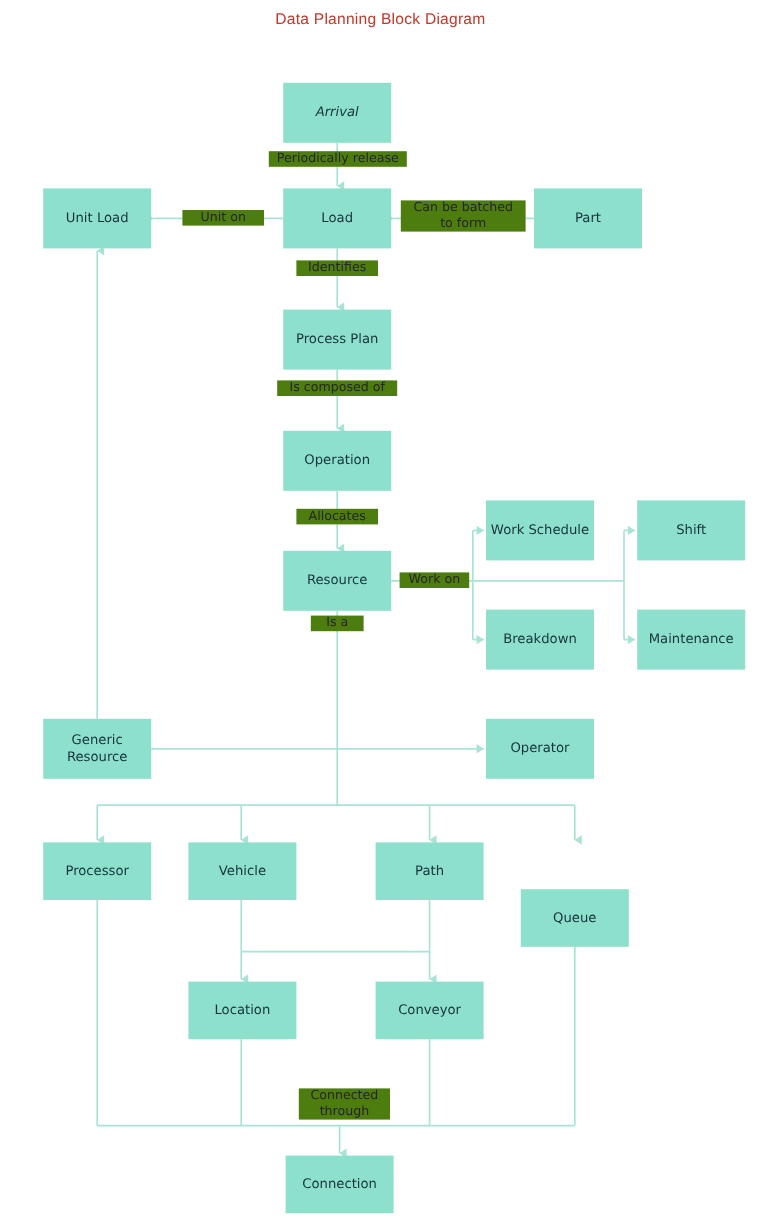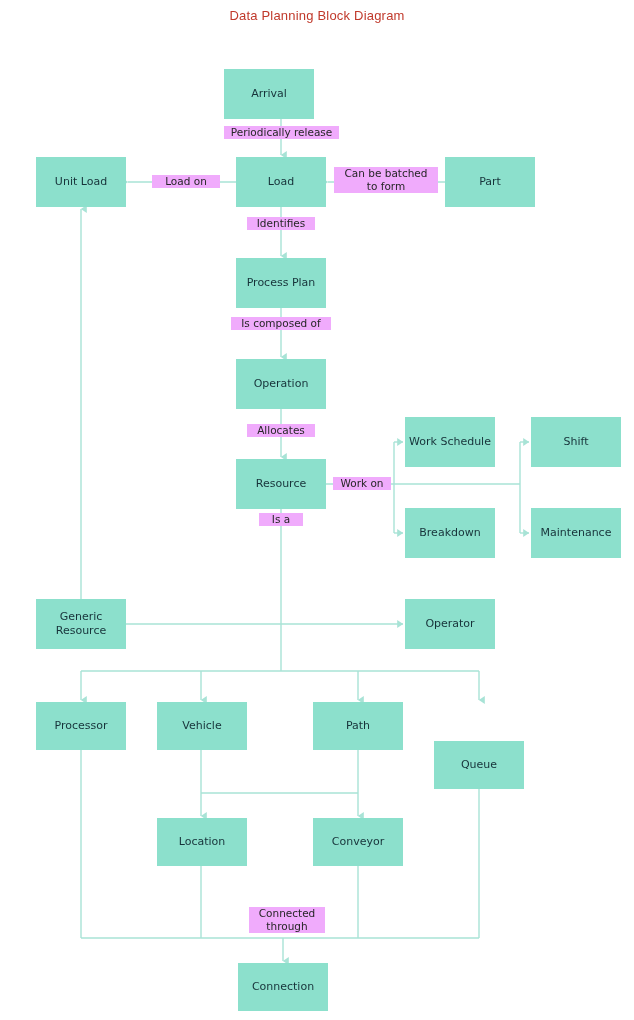--- a/index.html
+++ b/index.html
@@ -48,21 +48,21 @@
     line-height: 1.25;
     box-sizing: border-box;
     padding: 2px 4px;
   }
   .edge-label {
     position: absolute;
     color: #262626;
     font-size: 10.5px;
     line-height: 1.25;
     text-align: center;
-    background: #f0abfc;
+    background: #4d7c0f;
     padding: 0 3px;
     box-sizing: border-box;
     white-space: pre-line;
   }
 </style>
 </head>
 <body>
 
 <div id="canvas">
 
@@ -133,21 +133,21 @@
       <path d="M479,750 L479,938"></path>
       <path d="M201,866 L201,938"></path>
       <path d="M358,866 L358,938"></path>
       <path d="M81,938 L479,938"></path>
 
       <path d="M283,938 L283,961" marker-end="url(#ar-down)"></path>
 
     </g>
   </svg>
 
-  <div class="node" style="left:224px; top:69px; width:90px; height:50px;">
+  <div class="node" style="left:236px; top:69px; width:90px; height:50px;font-style:italic;">
     <span>Arrival</span>
   </div>
 
   <div class="node" style="left:36px; top:157px; width:90px; height:50px;">
     <span>Unit Load</span>
   </div>
 
   <div class="node" style="left:236px; top:157px; width:90px; height:50px;">
     <span>Load</span>
   </div>
@@ -216,21 +216,21 @@
   <div class="node" style="left:313px; top:818px; width:90px; height:48px;">
     <span>Conveyor</span>
   </div>
 
   <div class="node" style="left:238px; top:963px; width:90px; height:48px;">
     <span>Connection</span>
   </div>
 
   <div class="edge-label" style="left:224px; top:126px; width:115px;">Periodically release</div>
 
-  <div class="edge-label" style="left:152px; top:175px; width:68px;">Load on</div>
+  <div class="edge-label" style="left:152px; top:175px; width:68px;">Unit on</div>
 
   <div class="edge-label" style="left:334px; top:167px; width:104px;">Can be batched
 to form</div>
 
   <div class="edge-label" style="left:247px; top:217px; width:68px;">Identifies</div>
 
   <div class="edge-label" style="left:231px; top:317px; width:100px;">Is composed of</div>
 
   <div class="edge-label" style="left:247px; top:424px; width:68px;">Allocates</div>
 

